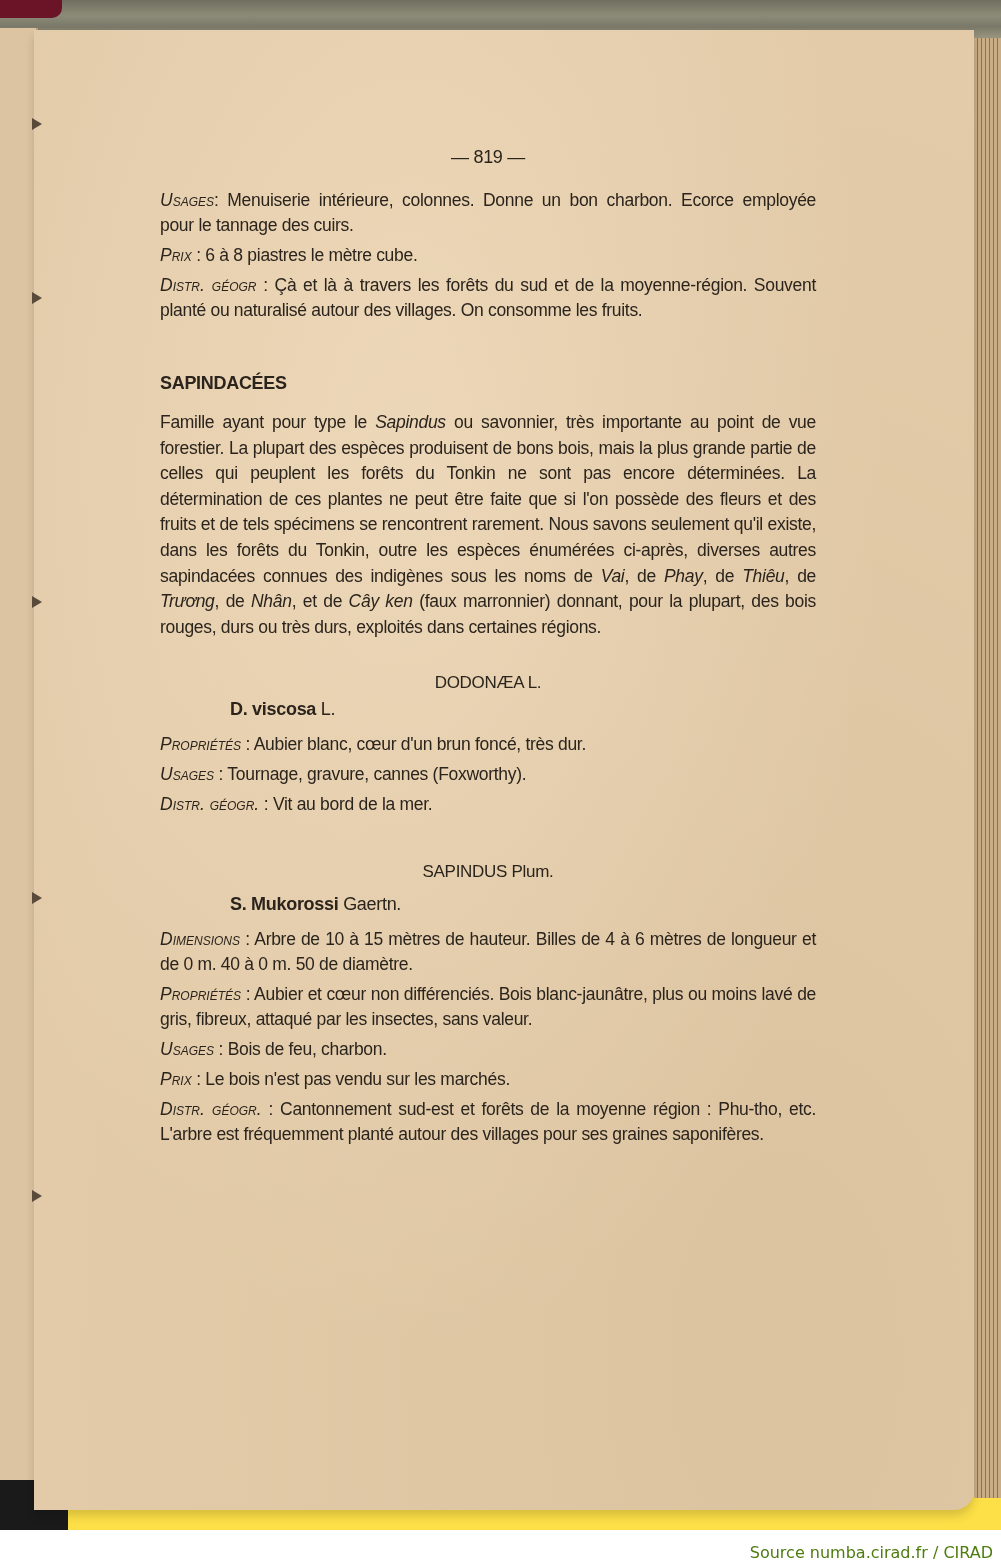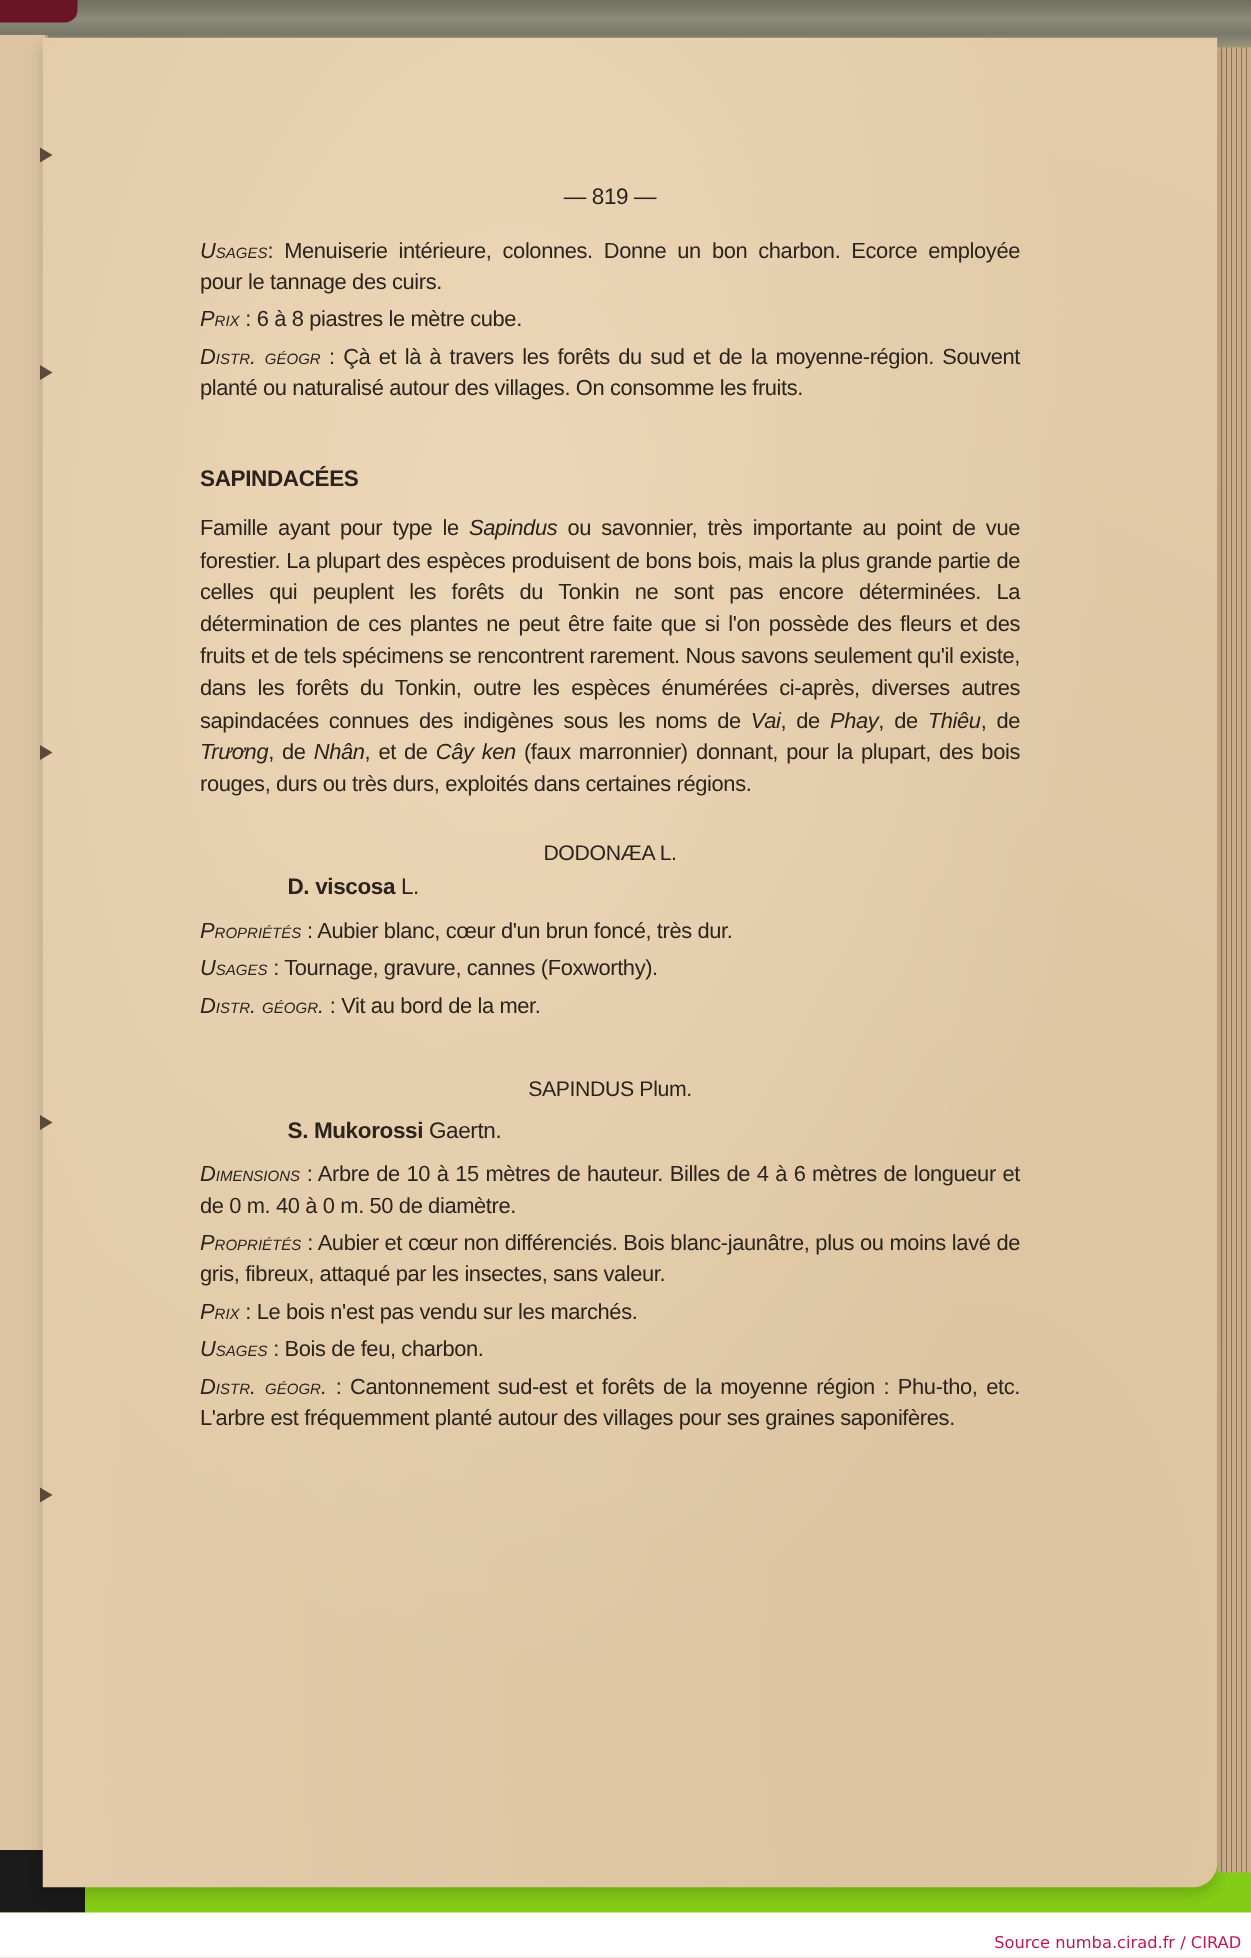--- a/index.html
+++ b/index.html
@@ -3,21 +3,21 @@
   <meta charset="utf-8">
   <style>
     html, body { margin: 0; padding: 0; }
     body {
       width: 1001px; height: 1566px; position: relative; overflow: hidden;
       background: #ffffff;
       font-family: "Liberation Serif", serif;
     }
     .scan {
       position: absolute; left: 0; top: 0; width: 1001px; height: 1530px;
-      background: #84cc16; overflow: hidden;
+      background: #fde047; overflow: hidden;
     }
     .cover-top {
       position: absolute; left: 0; top: 0; width: 1001px; height: 38px;
       background: linear-gradient(180deg, #6f6f60 0%, #8d8b78 40%, #7a7868 70%, #9a9580 100%);
     }
     .cover-red {
       position: absolute; left: 0; top: 0; width: 62px; height: 18px;
       background: #6b1428; border-bottom-right-radius: 10px;
     }
     .left-page {
@@ -56,21 +56,21 @@
     .species b { font-weight: bold; }
     em { font-style: italic; }
     .intro { text-indent: 0; line-height: 25.6px; }
     .nick {
       position: absolute; left: 32px; width: 0; height: 0;
       border-top: 6px solid transparent; border-bottom: 6px solid transparent;
       border-left: 10px solid #5a4a3a;
     }
     .source {
       position: absolute; right: 8px; bottom: 4px;
-      font-family: "DejaVu Sans", sans-serif; font-size: 13px; color: #be185d;
+      font-family: "DejaVu Sans", sans-serif; font-size: 16px; color: #4d7c0f;
     }
   </style>
 </head>
 <body>
 
 <div class="scan">
   <div class="cover-top"></div>
   <div class="cover-red"></div>
   <div class="left-page"></div>
   <div class="left-dark"></div>
@@ -98,19 +98,19 @@
     <div class="genus" style="margin-top:30px">DODONÆA L.</div>
     <div class="species"><b>D. viscosa</b><span> L.</span></div>
     <p><span class="sc">Propriétés</span><span> : Aubier blanc, cœur d'un brun foncé, très dur.</span></p>
     <p><span class="sc">Usages</span><span> : Tournage, gravure, cannes (Foxworthy).</span></p>
     <p><span class="sc">Distr. géogr.</span><span> : Vit au bord de la mer.</span></p>
 
     <div class="genus" style="margin-top:42px">SAPINDUS Plum.</div>
     <div class="species" style="margin-top:8px"><b>S. Mukorossi</b><span> Gaertn.</span></div>
     <p><span class="sc">Dimensions</span><span> : Arbre de 10 à 15 mètres de hauteur. Billes de 4 à 6 mètres de longueur et de 0 m. 40 à 0 m. 50 de diamètre.</span></p>
     <p><span class="sc">Propriétés</span><span> : Aubier et cœur non différenciés. Bois blanc-jaunâtre, plus ou moins lavé de gris, fibreux, attaqué par les insectes, sans valeur.</span></p>
+    <p><span class="sc">Usages</span><span> : Bois de feu, charbon.</span></p>
     <p><span class="sc">Prix</span><span> : Le bois n'est pas vendu sur les marchés.</span></p>
-    <p><span class="sc">Usages</span><span> : Bois de feu, charbon.</span></p>
     <p><span class="sc">Distr. géogr.</span><span> : Cantonnement sud-est et forêts de la moyenne région : Phu-tho, etc. L'arbre est fréquemment planté autour des villages pour ses graines saponifères.</span></p>
   </div>
 </div>
 
 <div class="source">Source numba.cirad.fr / CIRAD</div>
 
 </body></html>

